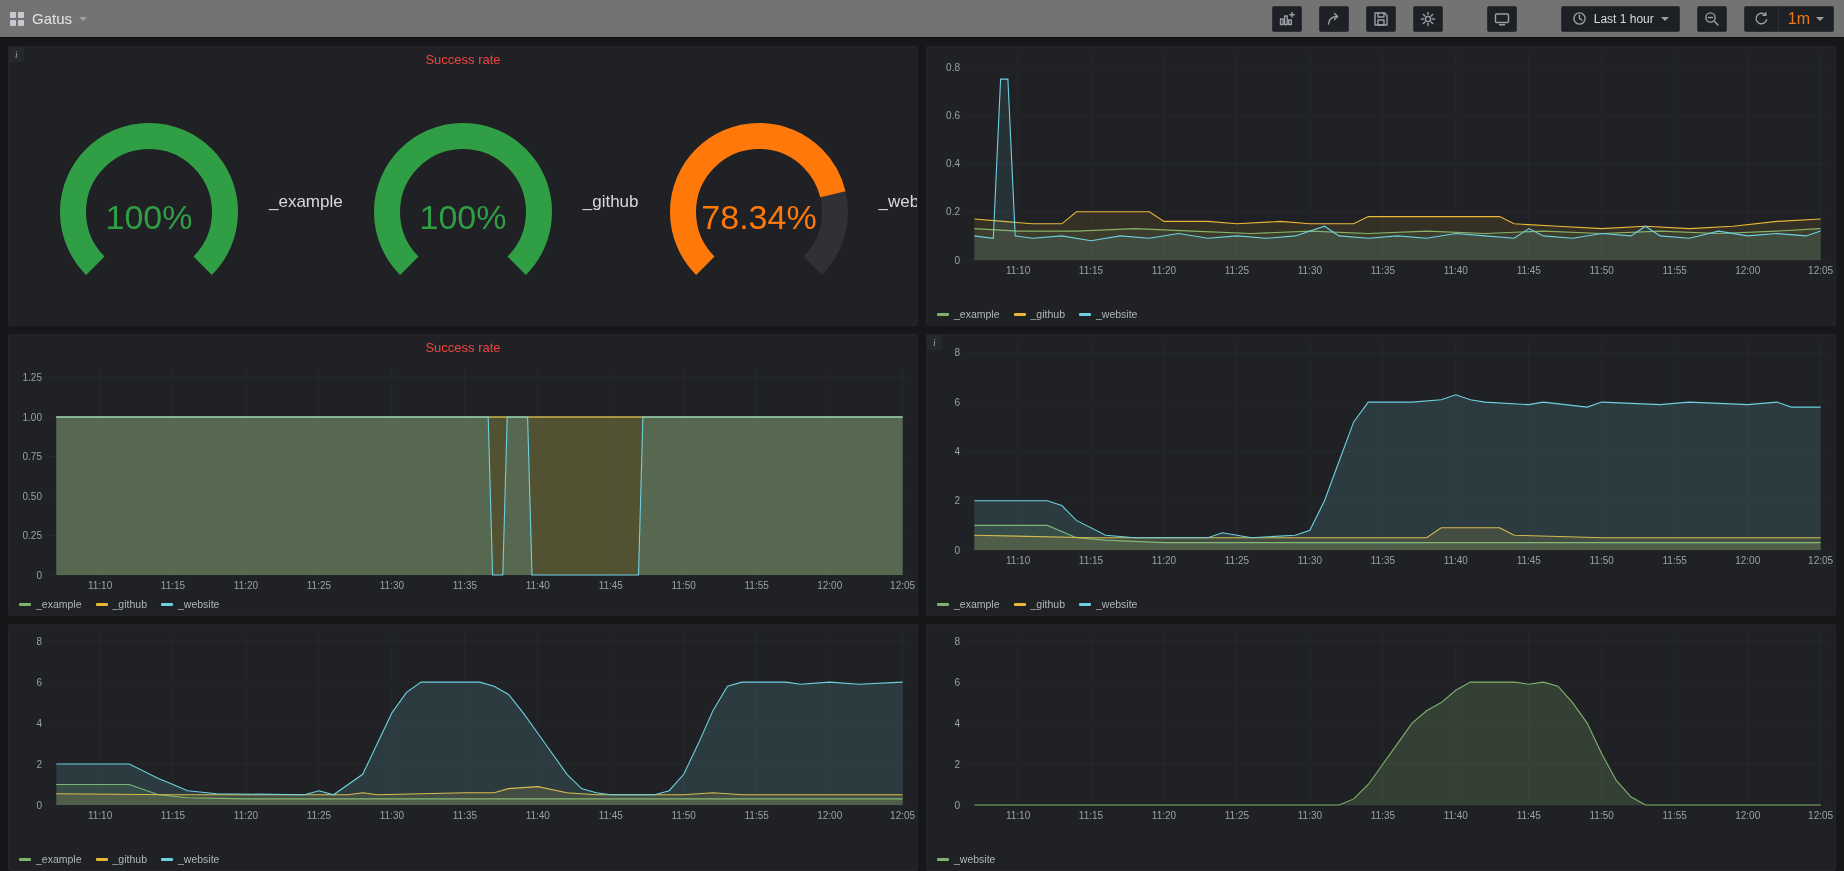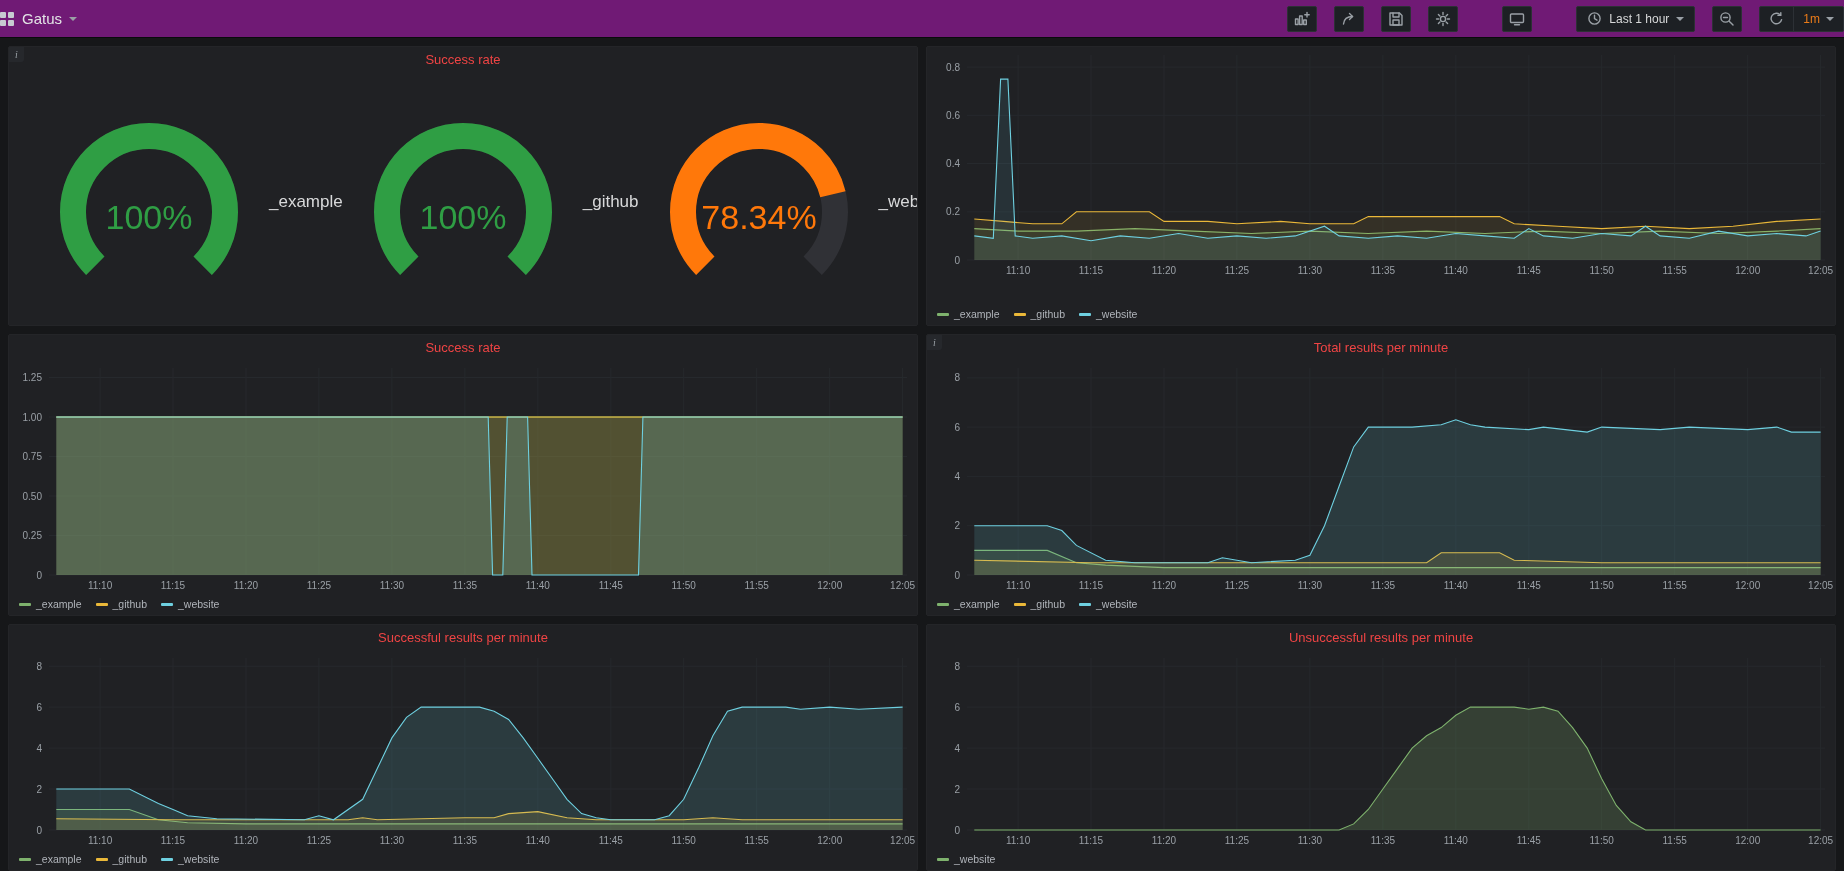--- a/index.html
+++ b/index.html
@@ -1,34 +1,34 @@
 <!DOCTYPE html>
 <html><head>
 <meta charset="utf-8">
 <style>
   *{margin:0;padding:0;box-sizing:border-box}
   html,body{width:1844px;height:871px;overflow:hidden}
   body{background:#161719;font-family:"Liberation Sans",sans-serif;color:#d8d9da;position:relative}
 
   
-  .navbar{height:38px;background:#701a75;display:flex;align-items:center;justify-content:space-between;padding:0 0;border-bottom:1px solid #0a0b0d}
+  .navbar{height:38px;background:#737373;display:flex;align-items:center;justify-content:space-between;padding:0 10px;border-bottom:1px solid #0a0b0d}
   .nav-left{display:flex;align-items:center;gap:8px}
   .grid-icon{display:grid;grid-template-columns:6px 6px;grid-template-rows:6px 6px;gap:2px}
   .grid-icon span{background:#c7cbd1;border-radius:1px}
   .dash-title{font-size:15px;color:#e3e4e6;display:flex;align-items:center;gap:7px;cursor:pointer}
   .caret{width:0;height:0;border-left:4px solid transparent;border-right:4px solid transparent;border-top:4px solid #9aa0a6;display:inline-block}
   .nav-right{display:flex;align-items:center;gap:17px}
   .icon-btn{width:30px;height:26px;background:#1d2024;border:1px solid #2c3035;border-radius:2px;display:flex;align-items:center;justify-content:center;cursor:pointer}
   .icon-btn svg{stroke:#9aa0a6;fill:none;stroke-width:1.4;stroke-linecap:round;stroke-linejoin:round}
   .spacer{width:10px}
   .text-btn{height:26px;background:#1d2024;border:1px solid #2c3035;border-radius:2px;display:flex;align-items:center;gap:7px;padding:0 10px;font-size:12px;color:#d8d9da;cursor:pointer}
   .refresh-group{display:flex;align-items:stretch;height:26px;border:1px solid #2c3035;border-radius:2px;background:#1d2024}
   .refresh-group .seg{display:flex;align-items:center;padding:0 9px;cursor:pointer}
   .refresh-group .seg+.seg{border-left:1px solid #2c3035}
-  .refresh-label{font-size:12px;color:#eb7b18;display:flex;align-items:center;gap:6px}
+  .refresh-label{font-size:16px;color:#eb7b18;display:flex;align-items:center;gap:6px}
   .refresh-group svg{stroke:#9aa0a6;fill:none;stroke-width:1.4;stroke-linecap:round}
 
   
   .dashboard{position:absolute;top:38px;left:0;right:0;bottom:0;padding:8px;display:grid;grid-template-columns:1fr 1fr;grid-template-rows:280px 282px 247px;gap:8px}
   .panel{background:#202124;border:1px solid #242528;border-radius:2px;position:relative;display:flex;flex-direction:column;overflow:hidden}
   .panel-title{height:25px;line-height:25px;text-align:center;font-size:13px;font-weight:500;color:#ef4444;cursor:pointer;flex:0 0 auto}
   .corner-info{position:absolute;top:0;left:0;width:15px;height:15px;background:#26282c;color:#9aa0a6;font-size:10px;font-style:italic;font-family:"Liberation Serif",serif;display:flex;align-items:center;justify-content:center;border-bottom-right-radius:3px;cursor:pointer;z-index:2}
   .chart-body{flex:1 1 auto;min-height:0;cursor:crosshair}
   .legend{flex:0 0 20px;display:flex;align-items:center;gap:14px;padding:0 0 2px 10px;font-size:10.5px;color:#b0b4ba}
   .legend-item{display:flex;align-items:center;gap:5px;cursor:pointer}
@@ -281,21 +281,20 @@
         </span>
         <span class="legend-item">
           <i style="background:#6ed0e0"></i>
           <span>_website</span>
         </span>
       </div>
   </div>
 
   <div class="panel">
     <div class="corner-info">i</div>
-    <div class="panel-title">Total results per minute</div>
     <div class="chart-body"><svg width="908" height="235">
           <line class="gl" x1="40" x2="898" y1="215.0" y2="215.0"></line>
           <text class="tk" text-anchor="end" x="33" y="218.5">0</text>
           <line class="gl" x1="40" x2="898" y1="165.7" y2="165.7"></line>
           <text class="tk" text-anchor="end" x="33" y="169.2">2</text>
           <line class="gl" x1="40" x2="898" y1="116.4" y2="116.4"></line>
           <text class="tk" text-anchor="end" x="33" y="119.9">4</text>
           <line class="gl" x1="40" x2="898" y1="67.1" y2="67.1"></line>
           <text class="tk" text-anchor="end" x="33" y="70.6">6</text>
           <line class="gl" x1="40" x2="898" y1="17.9" y2="17.9"></line>
@@ -341,21 +340,20 @@
           <span>_github</span>
         </span>
         <span class="legend-item">
           <i style="background:#6ed0e0"></i>
           <span>_website</span>
         </span>
       </div>
   </div>
 
   <div class="panel">
-    <div class="panel-title">Successful results per minute</div>
     <div class="chart-body"><svg width="908" height="200">
           <line class="gl" x1="40" x2="898" y1="180.0" y2="180.0"></line>
           <text class="tk" text-anchor="end" x="33" y="183.5">0</text>
           <line class="gl" x1="40" x2="898" y1="139.0" y2="139.0"></line>
           <text class="tk" text-anchor="end" x="33" y="142.5">2</text>
           <line class="gl" x1="40" x2="898" y1="98.1" y2="98.1"></line>
           <text class="tk" text-anchor="end" x="33" y="101.6">4</text>
           <line class="gl" x1="40" x2="898" y1="57.1" y2="57.1"></line>
           <text class="tk" text-anchor="end" x="33" y="60.6">6</text>
           <line class="gl" x1="40" x2="898" y1="16.2" y2="16.2"></line>
@@ -401,21 +399,20 @@
           <span>_github</span>
         </span>
         <span class="legend-item">
           <i style="background:#6ed0e0"></i>
           <span>_website</span>
         </span>
       </div>
   </div>
 
   <div class="panel">
-    <div class="panel-title">Unsuccessful results per minute</div>
     <div class="chart-body"><svg width="908" height="200">
           <line class="gl" x1="40" x2="898" y1="180.0" y2="180.0"></line>
           <text class="tk" text-anchor="end" x="33" y="183.5">0</text>
           <line class="gl" x1="40" x2="898" y1="139.0" y2="139.0"></line>
           <text class="tk" text-anchor="end" x="33" y="142.5">2</text>
           <line class="gl" x1="40" x2="898" y1="98.1" y2="98.1"></line>
           <text class="tk" text-anchor="end" x="33" y="101.6">4</text>
           <line class="gl" x1="40" x2="898" y1="57.1" y2="57.1"></line>
           <text class="tk" text-anchor="end" x="33" y="60.6">6</text>
           <line class="gl" x1="40" x2="898" y1="16.2" y2="16.2"></line>

